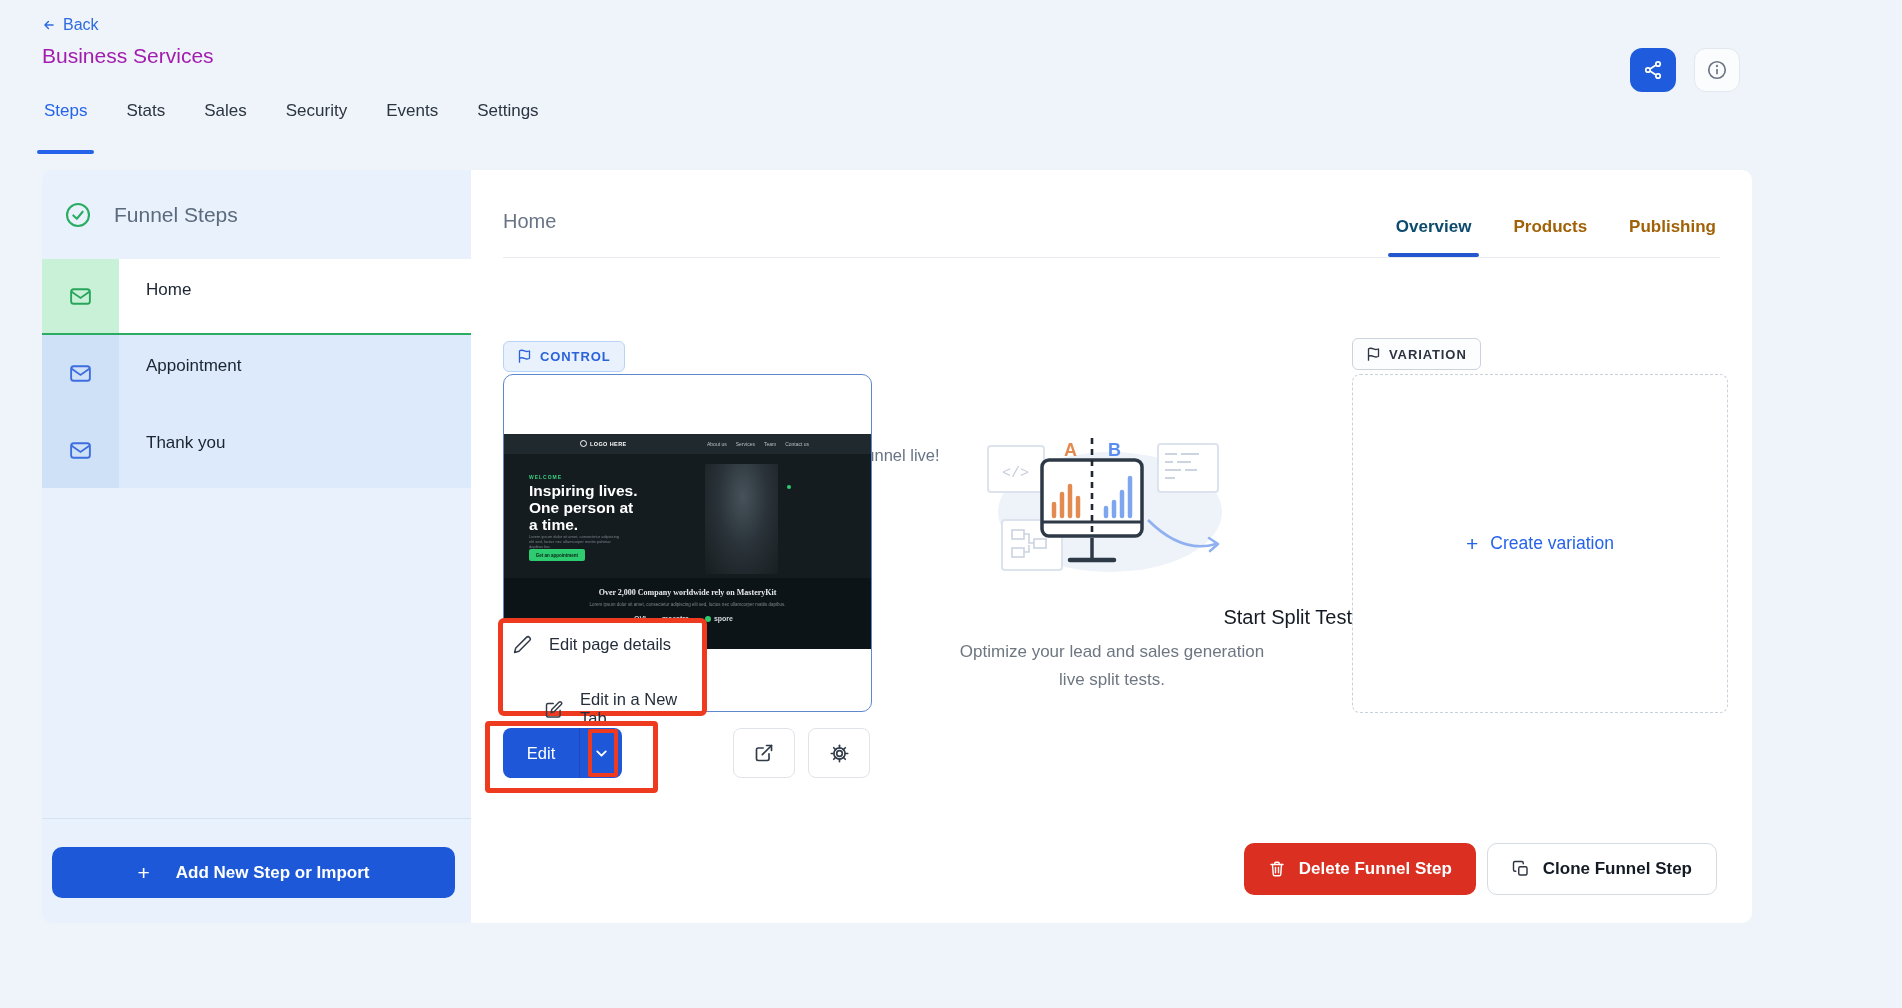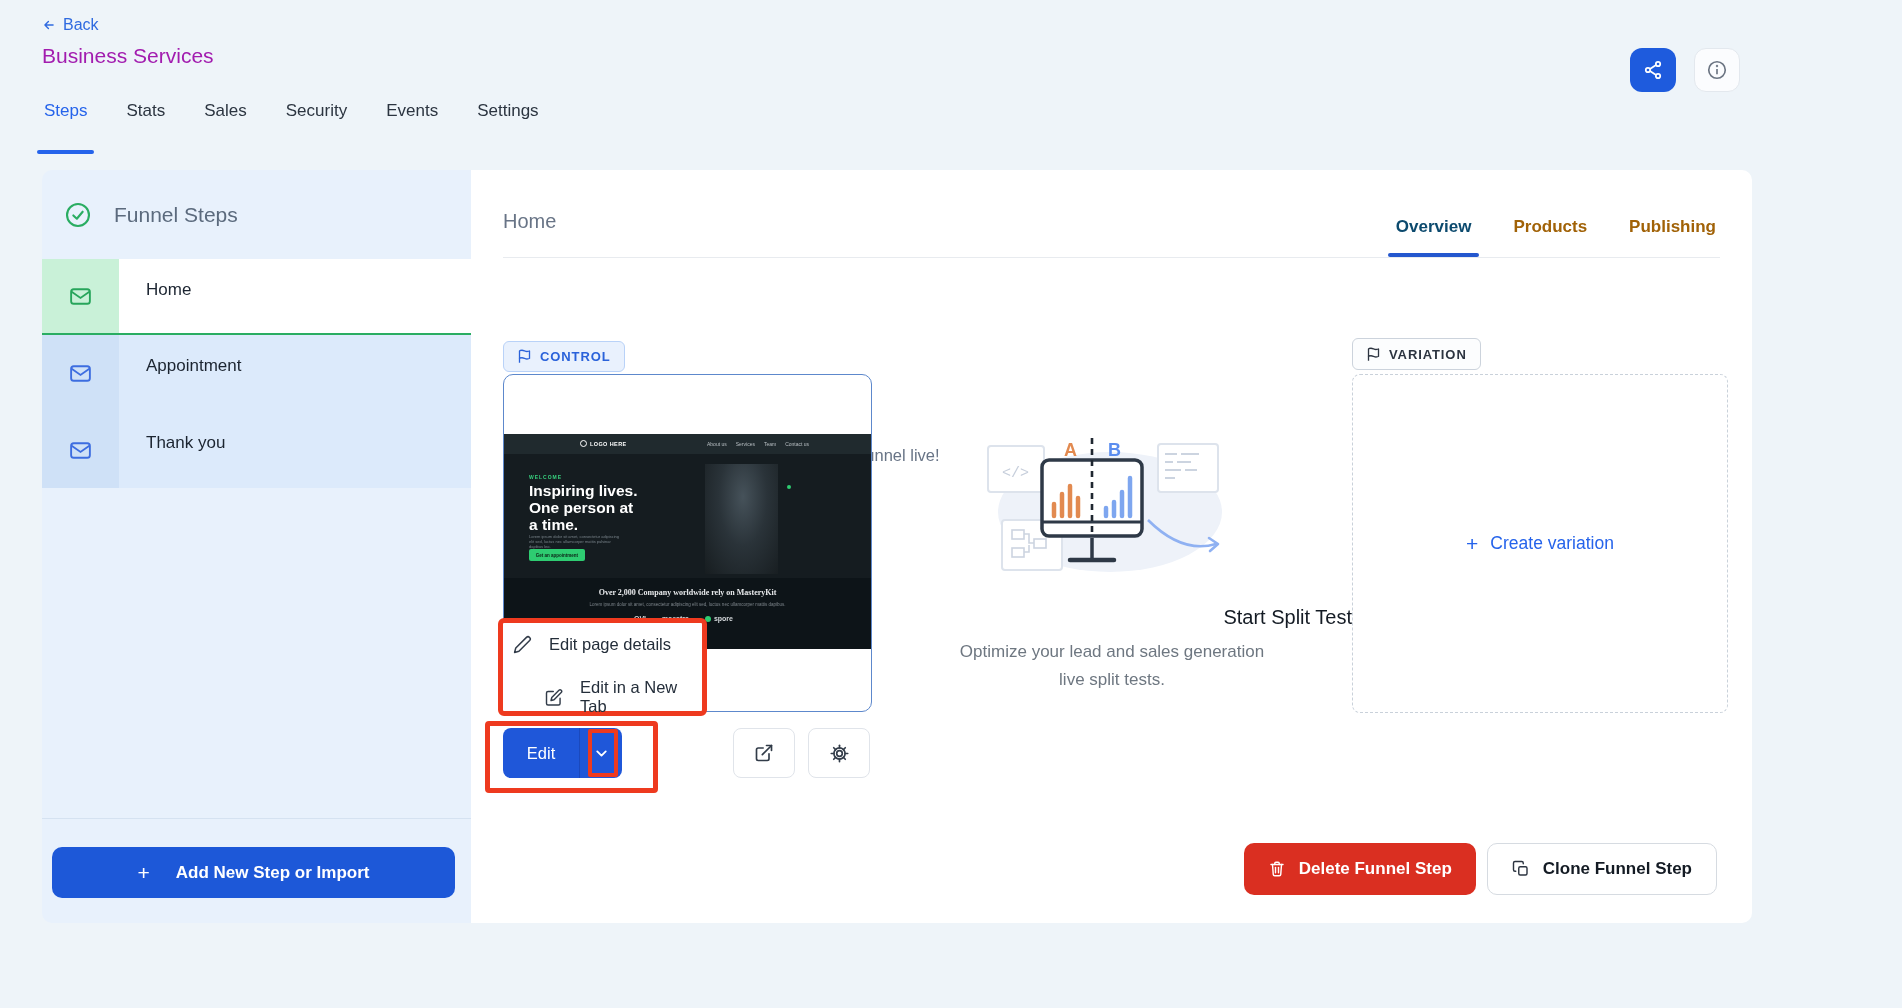--- a/index.html
+++ b/index.html
@@ -99,21 +99,21 @@
   .edit-btn .edit-label { width:77px; display:flex; align-items:center; justify-content:center; color:#fff; font-size:16.5px; font-weight:500; font-family:inherit; border-right:1.5px solid #1b49bd; }
   .edit-btn .caret-zone { flex:1; display:flex; align-items:center; justify-content:center; }
   .sq-btn { width:62px; height:50px; background:#fff; border:1px solid #e0e4ea; border-radius:8px; display:flex; align-items:center; justify-content:center; cursor:pointer; }
   .ext-btn { left:262px; top:558px; }
   .gear-btn { left:337px; top:558px; }
 
   
   .menu-annotation { left:27px; top:448px; width:209px; height:98px; border:5px solid #ee3a1f; border-radius:6px; background:#ffffff; z-index:30; }
   .menu-item { position:absolute; left:10px; display:flex; align-items:center; gap:17px; color:#242e3a; font-size:16.5px; cursor:pointer; }
   .menu-item-1 { top:12px; }
-  .menu-item-2 { top:55px;padding-left:32px; }
+  .menu-item-2 { top:67px;padding-left:32px; }
   .edit-annotation { left:14px; top:551px; width:173px; height:72px; border:5px solid #ee3a1f; border-radius:4px; z-index:30; pointer-events:none; }
   .caret-annotation { left:117px; top:559px; width:30px; height:48px; border:4px solid #ee3a1f; border-radius:2px; z-index:31; pointer-events:none; }
 
   
   .bottom-actions { right:35px; top:673px; display:flex; gap:11px;margin-left:28px; }
   .danger-btn { height:52px; padding:0 24px; background:#da2f21; color:#fff; border:none; border-radius:10px; font-size:17px; font-weight:700; font-family:inherit; display:flex; align-items:center; gap:13px; cursor:pointer; }
   .ghost-btn { height:52px; padding:0 24px; background:#fff; color:#141b24; border:1px solid #d6dbe1; border-radius:10px; font-size:17px; font-weight:700; font-family:inherit; display:flex; align-items:center; gap:13px; cursor:pointer; }
 
   svg { display:block; }
 </style>

